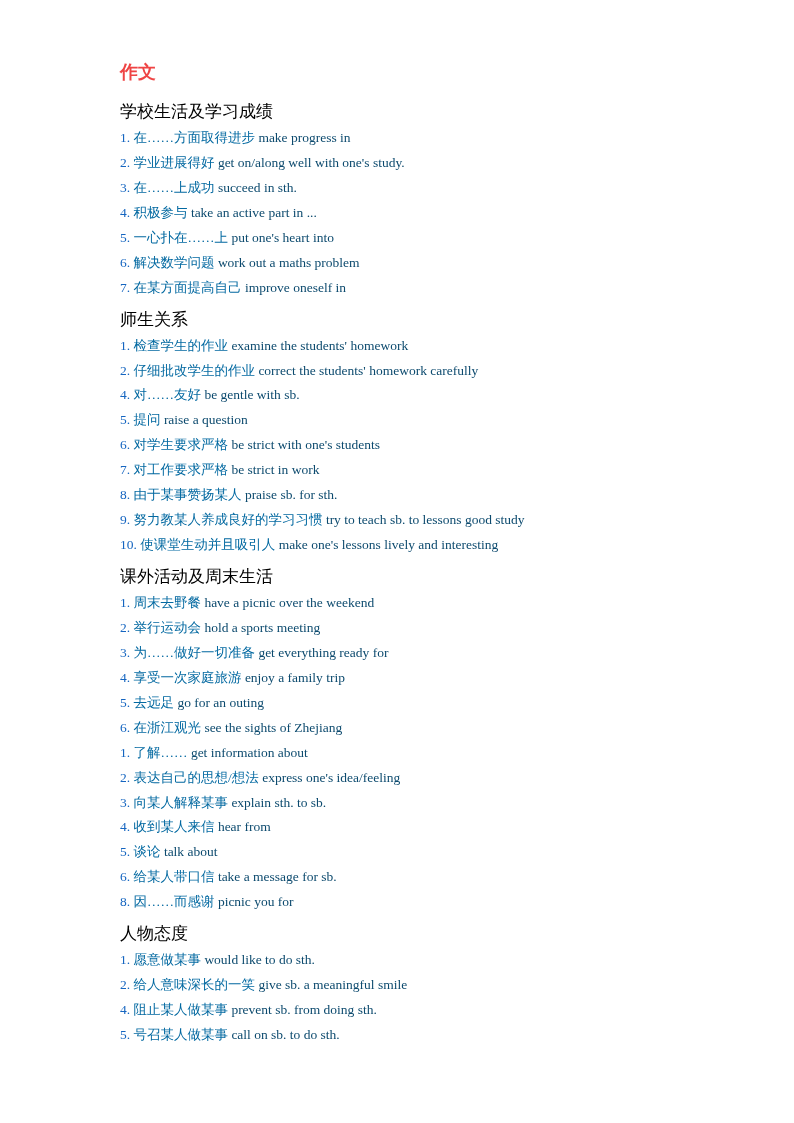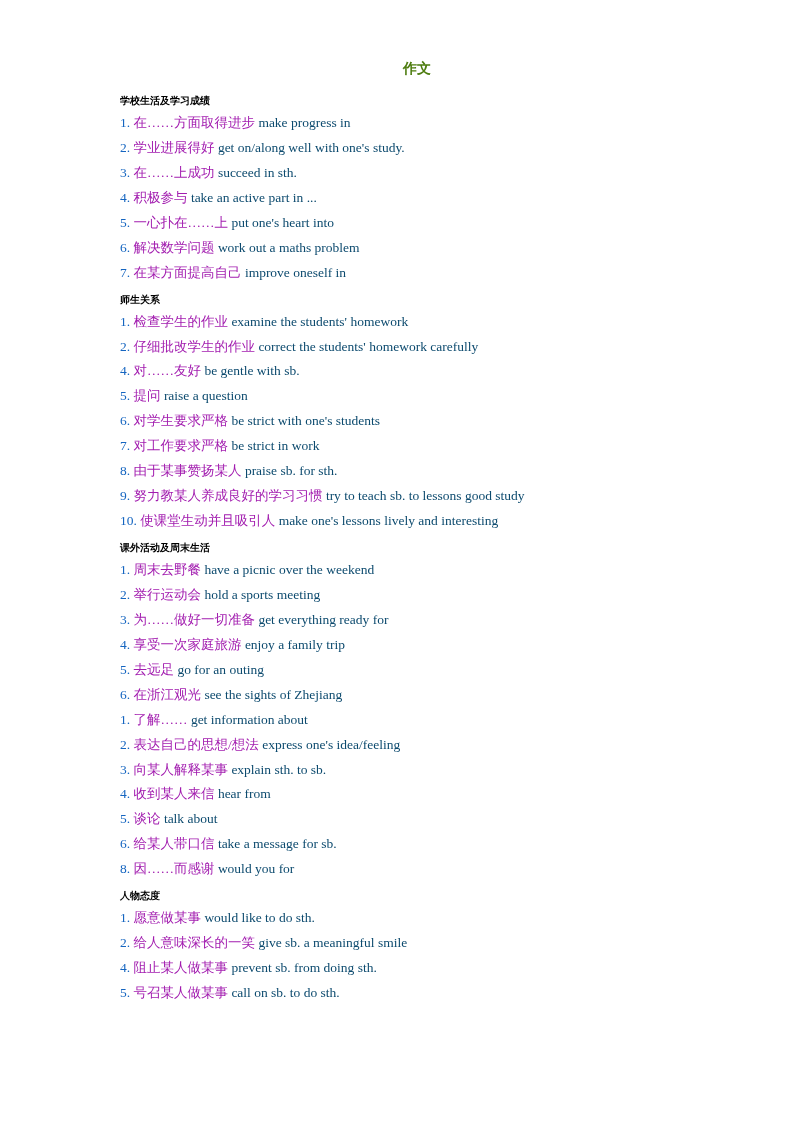--- a/index.html
+++ b/index.html
@@ -10,44 +10,44 @@
     body {
       background: #ffffff;
       font-family: "SimSun", "宋体", serif;
       font-size: 14px;
       color: #000000;
       width: 794px;
       min-height: 1123px;
       padding: 60px 80px 60px 120px;
     }
     .page-title {
-      text-align: center;
-      font-size: 14px;
+      text-align: left;
+      font-size: 18px;
       font-weight: bold;
       margin-bottom: 16px;
-      color: #4d7c0f;
+      color: #ef4444;
     }
     .section-title {
-      font-size: 10px;
-      font-weight: bold;
+      font-size: 17px;
+      font-weight: normal;
       color: #000;
       margin-top: 8px;
       margin-bottom: 4px;
     }
     .item {
       margin: 2px 0;
       line-height: 1.7;
       font-size: 13.5px;
     }
     .item-num {
       color: #1565C0;
       font-weight: normal;
     }
     .zh {
-      color: #a21caf;
+      color: #0369a1;
       margin-top: 24px;
     }
     .en {
       color: #0c4a6e;
     }
   </style>
 </head>
 <body>
 
 <div class="page-title">作文</div>
@@ -77,19 +77,19 @@
     <div class="item"><span class="item-num">3. </span><span class="zh">为……做好一切准备  </span><span class="en">get everything ready for</span></div>
     <div class="item"><span class="item-num">4. </span><span class="zh">享受一次家庭旅游  </span><span class="en">enjoy a family trip</span></div>
     <div class="item"><span class="item-num">5. </span><span class="zh">去远足  </span><span class="en">go for an outing</span></div>
     <div class="item"><span class="item-num">6. </span><span class="zh">在浙江观光  </span><span class="en">see the sights of Zhejiang</span></div>
     <div class="item"><span class="item-num">1. </span><span class="zh">了解……  </span><span class="en">get information about</span></div>
     <div class="item"><span class="item-num">2. </span><span class="zh">表达自己的思想/想法  </span><span class="en">express one's idea/feeling</span></div>
     <div class="item"><span class="item-num">3. </span><span class="zh">向某人解释某事  </span><span class="en">explain sth. to sb.</span></div>
     <div class="item"><span class="item-num">4. </span><span class="zh">收到某人来信  </span><span class="en">hear from</span></div>
     <div class="item"><span class="item-num">5. </span><span class="zh">谈论  </span><span class="en">talk about</span></div>
     <div class="item"><span class="item-num">6. </span><span class="zh">给某人带口信  </span><span class="en">take a message for sb.</span></div>
-    <div class="item"><span class="item-num">8. </span><span class="zh">因……而感谢  </span><span class="en">would you for</span></div>
+    <div class="item"><span class="item-num">8. </span><span class="zh">因……而感谢  </span><span class="en">picnic you for</span></div>
     <div class="section-title">人物态度</div>
     <div class="item"><span class="item-num">1. </span><span class="zh">愿意做某事  </span><span class="en">would like to do sth.</span></div>
     <div class="item"><span class="item-num">2. </span><span class="zh">给人意味深长的一笑  </span><span class="en">give sb. a meaningful smile</span></div>
     <div class="item"><span class="item-num">4. </span><span class="zh">阻止某人做某事  </span><span class="en">prevent sb. from doing sth.</span></div>
     <div class="item"><span class="item-num">5. </span><span class="zh">号召某人做某事  </span><span class="en">call on sb. to do sth.</span></div>
   </div>
 
 </body></html>

